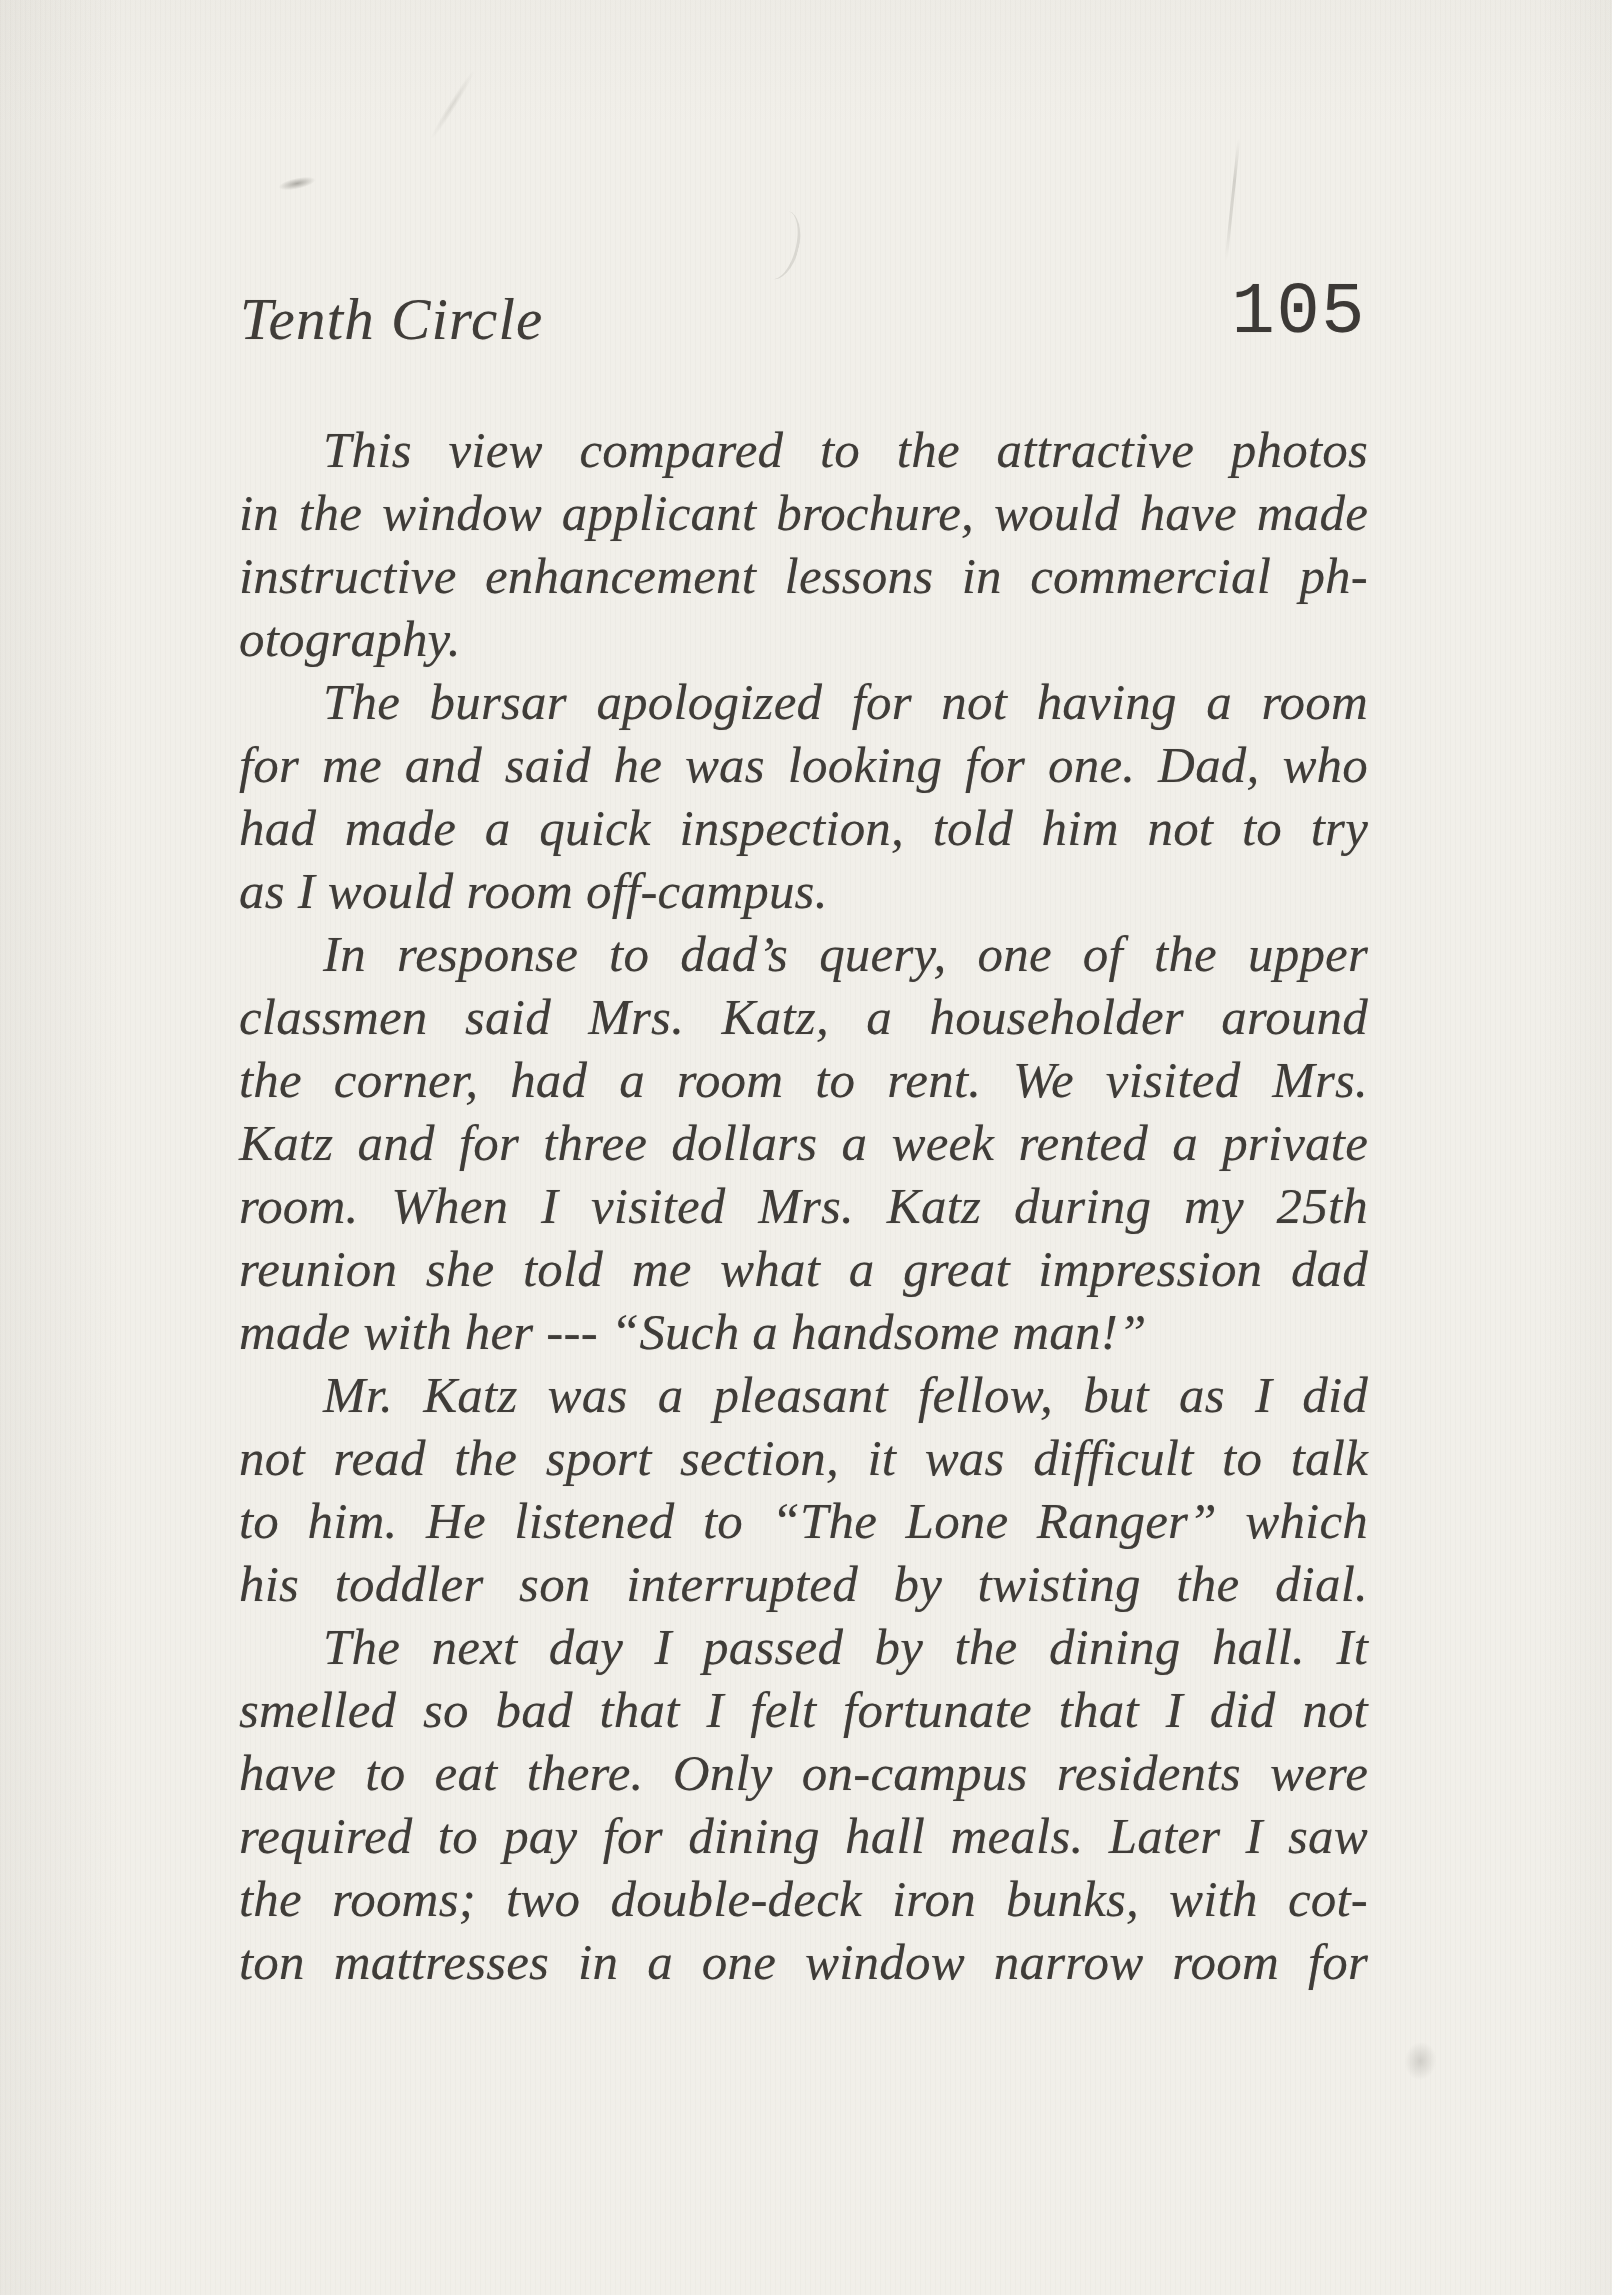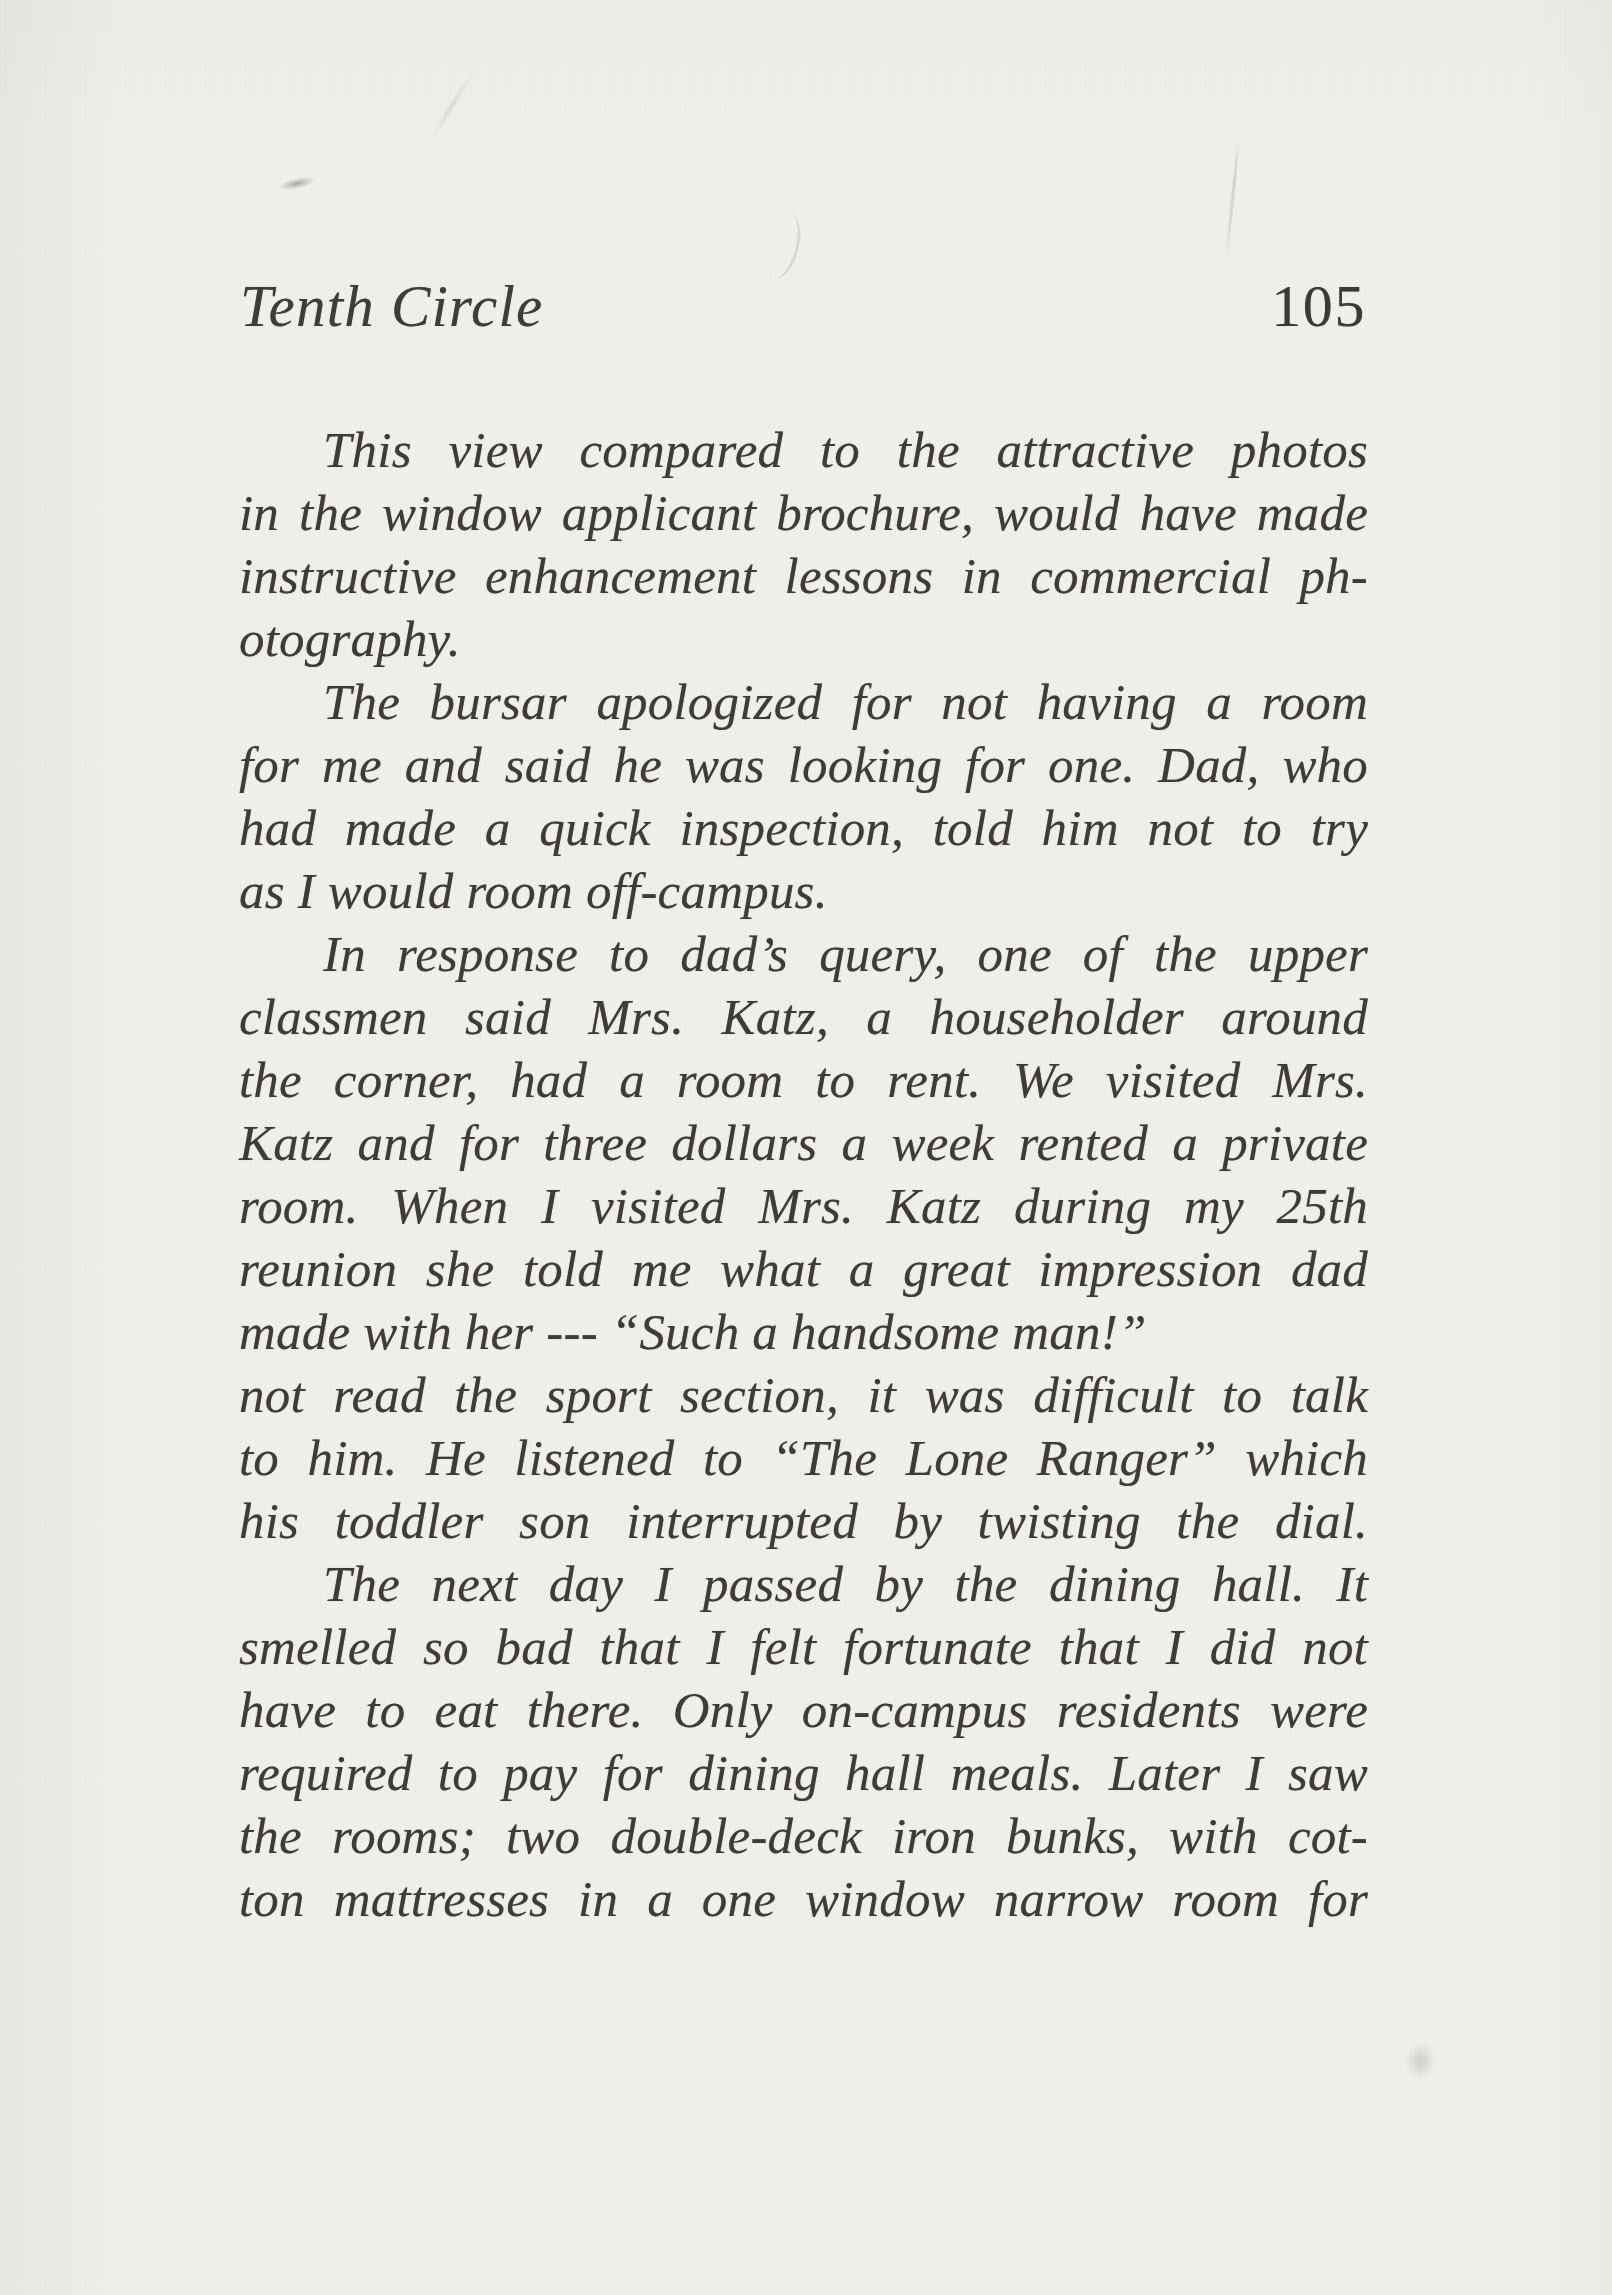--- a/index.html
+++ b/index.html
@@ -41,24 +41,25 @@
     align-items: flex-end;
   }
   .running-title {
     font-style: italic;
     font-size: 59px;
     letter-spacing: 1.2px;
     color: #403d39;
     text-shadow: 0 0 0.8px rgba(64,60,55,0.45);
   }
   .page-number {
-    font-size: 60px;
+    font-size: 72px;
     letter-spacing: 1.6px;
     color: #3c3936;
     text-shadow: 0 0 0.8px rgba(64,60,55,0.45);
+    font-family: Liberation Mono, monospace;
   }
   .body-block {
     position: absolute;
     left: 239px;
     top: 419px;
     width: 1129px;
   }
   .para {
     margin: 0;
     padding: 0;
@@ -151,20 +152,21 @@
       <span class="line first">In response to dad’s query, one of the upper</span>
       <span class="line">classmen said Mrs. Katz, a householder around</span>
       <span class="line">the corner, had a room to rent. We visited Mrs.</span>
       <span class="line">Katz and for three dollars a week rented a private</span>
       <span class="line">room. When I visited Mrs. Katz during my 25th</span>
       <span class="line">reunion she told me what a great impression dad</span>
       <span class="line end">made with her --- “Such a handsome man!”</span>
     </p>
 
     <p class="para">
+      <span class="line first">Mr. Katz was a pleasant fellow, but as I did</span>
       <span class="line">not read the sport section, it was difficult to talk</span>
       <span class="line">to him. He listened to “The Lone Ranger” which</span>
       <span class="line">his toddler son interrupted by twisting the dial.</span>
     </p>
 
     <p class="para">
       <span class="line first">The next day I passed by the dining hall. It</span>
       <span class="line">smelled so bad that I felt fortunate that I did not</span>
       <span class="line">have to eat there. Only on-campus residents were</span>
       <span class="line">required to pay for dining hall meals. Later I saw</span>

